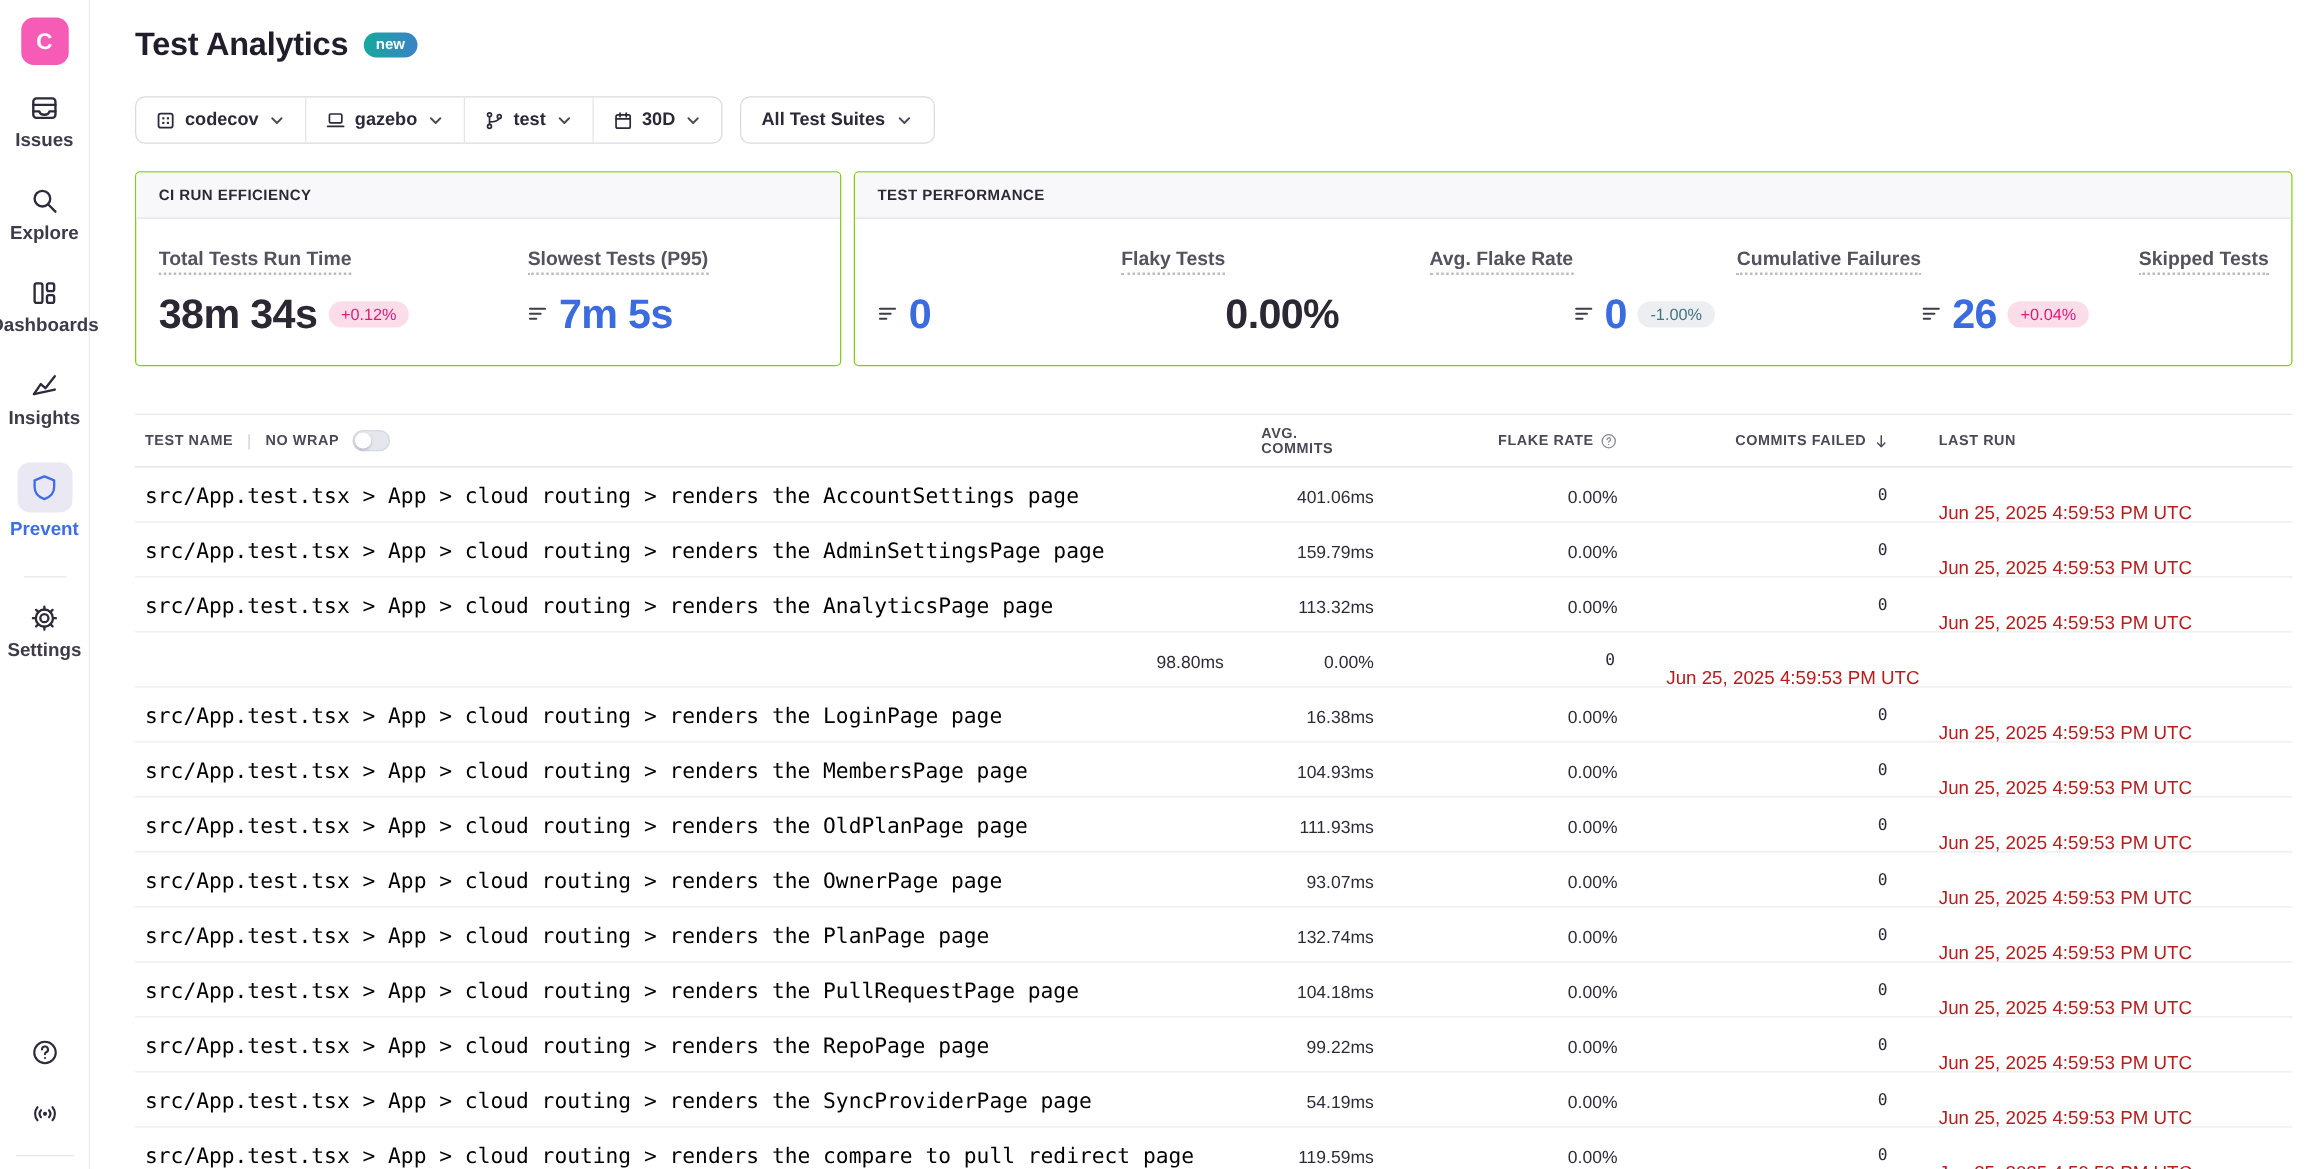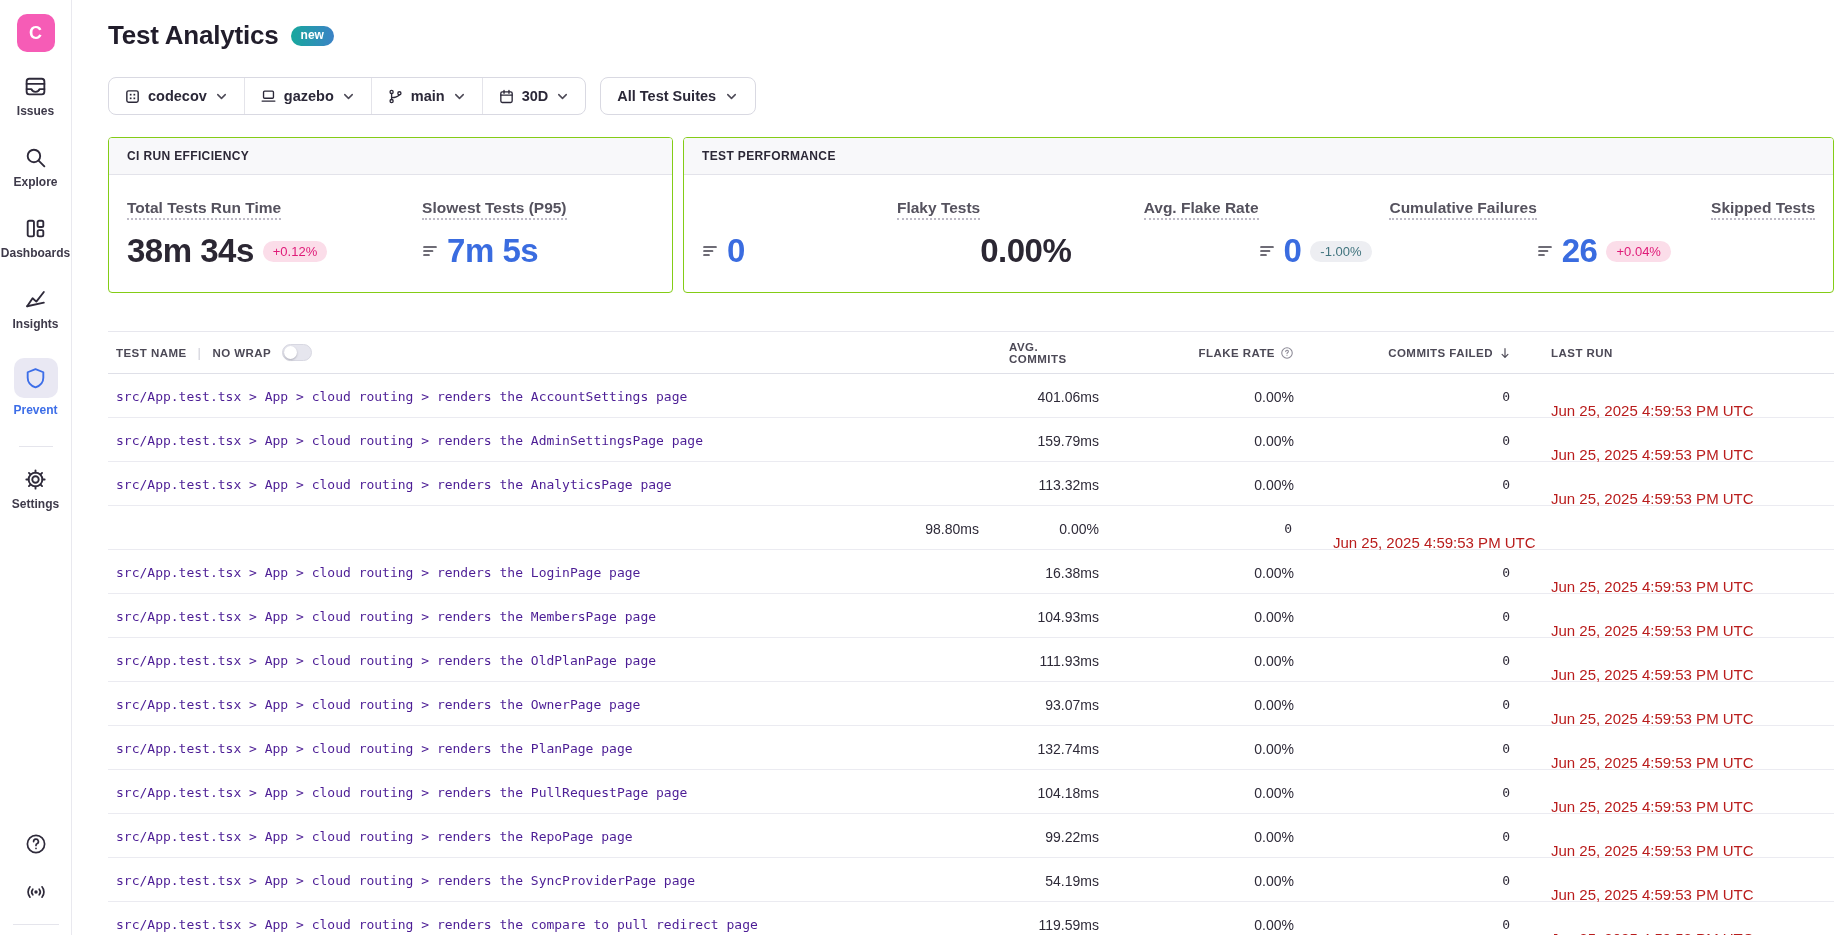--- a/index.html
+++ b/index.html
@@ -5,21 +5,21 @@
   * { margin:0; padding:0; box-sizing:border-box; }
   html,body { width:1845px; height:935px; background:#fff; overflow:hidden;
     font-family:"Liberation Sans","DejaVu Sans",sans-serif; color:#27232f; }
 
   
   .sidebar { position:fixed; left:0; top:0; width:72px; height:935px; background:#fff;
     border-right:1px solid #e9e9ef; display:flex; flex-direction:column; align-items:center; padding:14px 0 10px; }
   .logo { width:38px; height:38px; border-radius:10px; display:flex; align-items:center; justify-content:center;
     color:#fff; font-weight:700; font-size:18px; margin-bottom:22px; }
   .nav-item { display:flex; flex-direction:column; align-items:center; gap:5px; margin-bottom:27px; cursor:pointer; color:#2e2a3a; }
-  .nav-item .nav-label { font-size:12px; font-weight:700; color:#3e3a4a; }
+  .nav-item .nav-label { font-size:15px; font-weight:700; color:#3e3a4a; }
   .nav-item svg { width:25px; height:25px; }
   .nav-item.active { color:#3d6ee8; }
   .nav-item.active .nav-label { color:#3d6ee8; }
   .nav-item.active .nav-tile { background:#e9e8f3; border-radius:10px; width:44px; height:40px;
     display:flex; align-items:center; justify-content:center; }
   .nav-tile { display:flex; align-items:center; justify-content:center; }
   .side-divider { width:34px; border-top:1px solid #e5e5ec; margin:2px 0 20px; }
   .side-spacer { flex:1; }
   .foot-icon { color:#2e2a3a; margin-top:20px; cursor:pointer; }
   .foot-icon svg { width:24px; height:24px; }
@@ -75,21 +75,21 @@
   .th-right { display:flex; align-items:center; justify-content:flex-end; gap:5px; padding-right:30px; }
   .th-left { padding-left:9px; }
   .toggle { width:30px; height:17px; border-radius:9px; background:#e6e6ee; border:1px solid #d8d8e2;
     position:relative; cursor:pointer; flex:none; }
   .toggle::after { content:""; position:absolute; left:1px; top:1px; width:13px; height:13px;
     border-radius:50%; background:#fff; box-shadow:0 1px 2px rgba(40,40,60,.3); }
   .info-ic { width:14px; height:14px; color:#8b8995; }
   .sort-ic { width:14px; height:14px; color:#4c4956; }
 
   .tbl-row { height:44px; border-bottom:1px solid #ebebf1; }
-  .cell-name { font-family:"DejaVu Sans Mono","Liberation Mono",monospace; font-size:13px; color:#4c1d95;
+  .cell-name { font-family:"DejaVu Sans Mono","Liberation Mono",monospace; font-size:17px; color:#000000;
     padding-left:8px; white-space:nowrap; overflow:hidden; }
   .cell-num { font-size:14px; color:#2e2a38; text-align:right; padding-right:30px; }
   .cell-mono { font-family:"DejaVu Sans Mono","Liberation Mono",monospace; font-size:13px; color:#2e2a38;
     text-align:right; padding-right:32px; }
   .cell-date { font-size:15px; color:#b91c1c; padding-left:9px; white-space:nowrap;margin-top:28px; }
 </style>
 </head>
 <body>
 
 <nav class="sidebar">
@@ -218,21 +218,21 @@
             <path d="M6 9l6 6 6-6"></path>
           </svg>
       </div>
       <div class="filter-seg">
         <svg viewBox="0 0 24 24" fill="none" stroke="currentColor" stroke-width="1.9" stroke-linecap="round" stroke-linejoin="round">
           <circle cx="6.5" cy="5.5" r="2.2"></circle>
           <circle cx="6.5" cy="18.5" r="2.2"></circle>
           <circle cx="17.5" cy="7.5" r="2.2"></circle>
           <path d="M6.5 7.7v8.6M6.5 13.5c5.5 0 9-1.5 11-4"></path>
         </svg>
-        <span>main</span>
+        <span>test</span>
         <svg class="chev" viewBox="0 0 24 24" fill="none" stroke="currentColor" stroke-width="2.4" stroke-linecap="round" stroke-linejoin="round">
             <path d="M6 9l6 6 6-6"></path>
           </svg>
       </div>
       <div class="filter-seg">
         <svg viewBox="0 0 24 24" fill="none" stroke="currentColor" stroke-width="1.9" stroke-linecap="round" stroke-linejoin="round">
           <rect x="4" y="5.5" width="16" height="15" rx="2"></rect>
           <path d="M4 10h16M8.5 3.5v4M15.5 3.5v4"></path>
         </svg>
         <span>30D</span>

